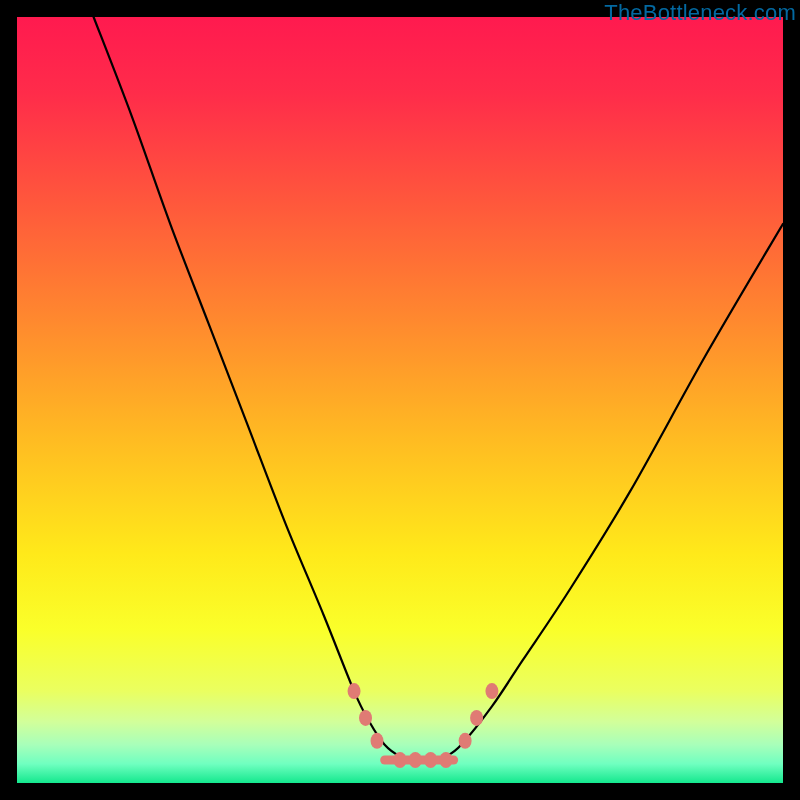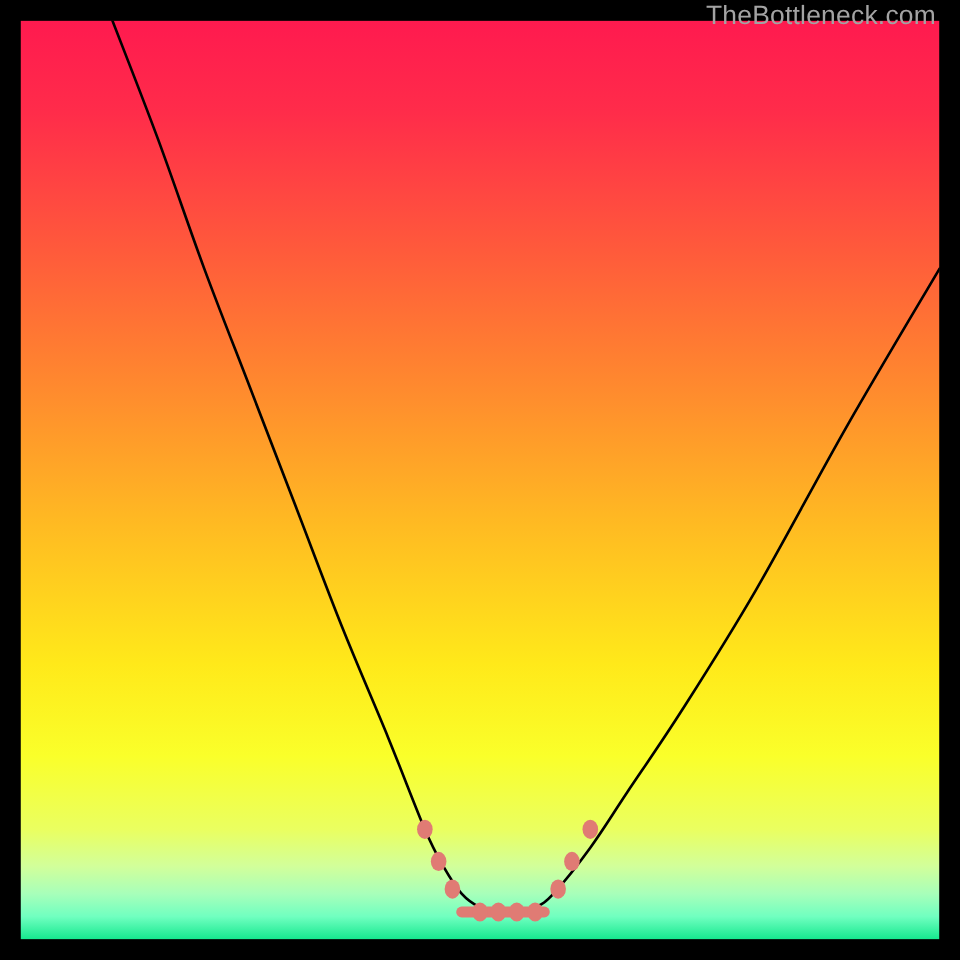--- a/index.html
+++ b/index.html
@@ -22,22 +22,22 @@
   .gradient-bg {
     position: absolute;
     left: 0;
     top: 0;
     width: 100%;
     height: 100%;
   }
   .watermark {
     position: absolute;
     top: 0px;
-    right: 20px;
-    color: #a3a3a3;
+    right: 4px;
+    color: #0369a1;
     font-size: 22px;
     font-weight: 500;
     letter-spacing: 0.2px;
   }
   svg.curve {
     position: absolute;
     left: 0; top: 0;
     width: 766px;
     height: 766px;
     overflow: visible;

